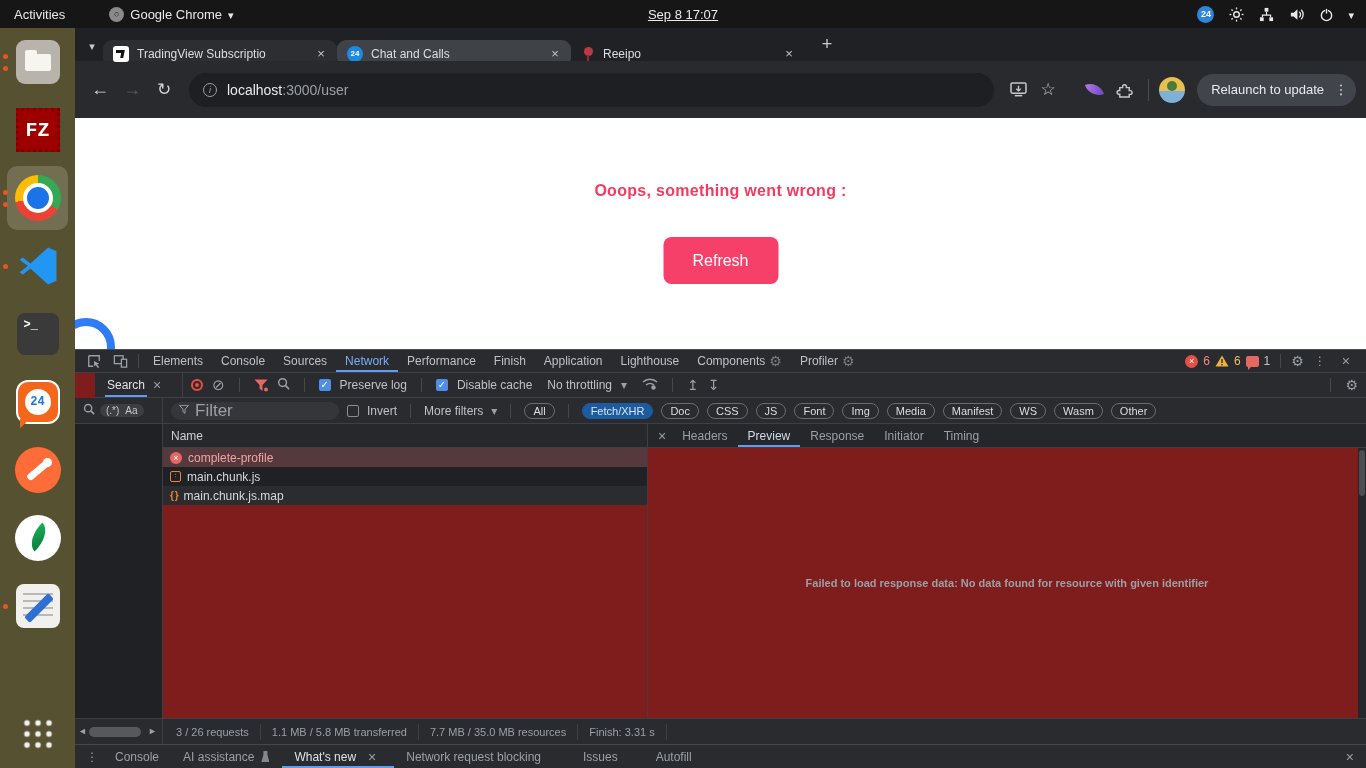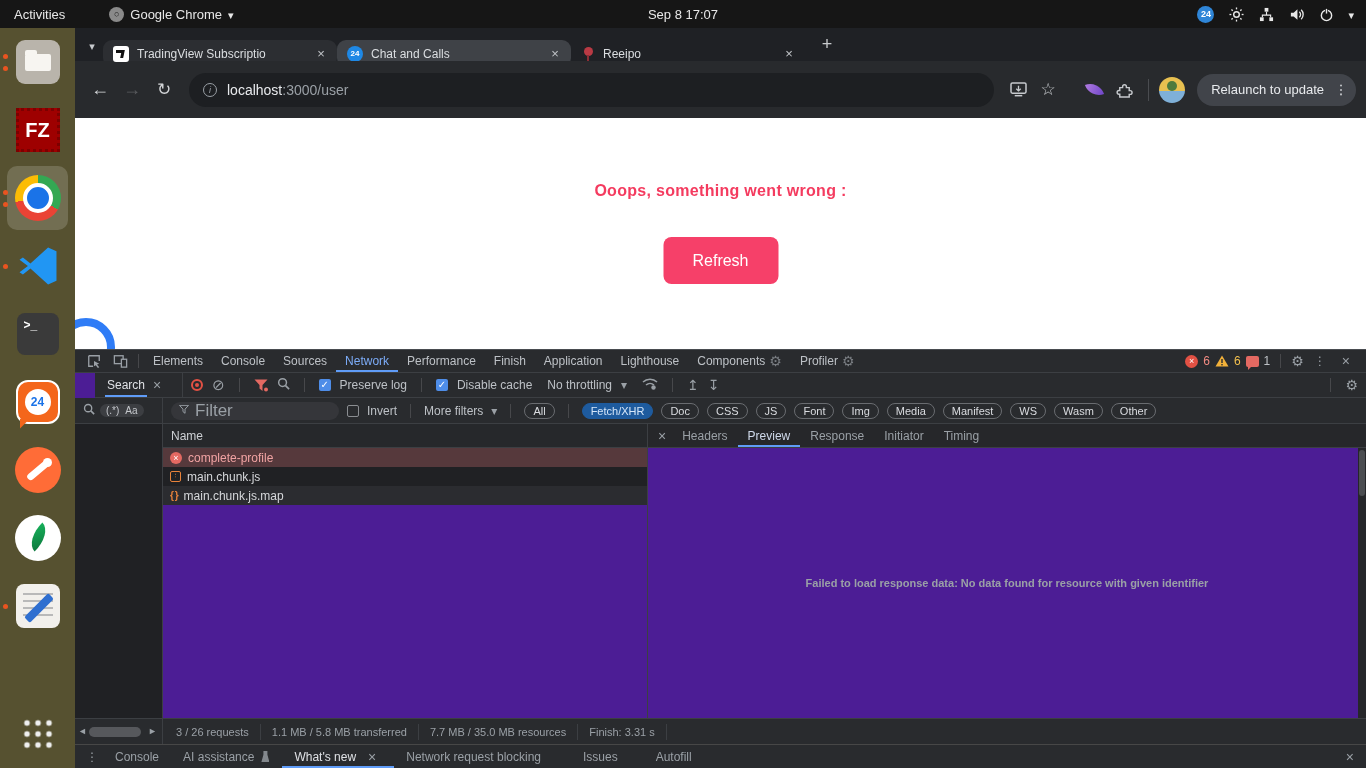--- a/index.html
+++ b/index.html
@@ -8,30 +8,30 @@
 
   
   .topbar { position:absolute; left:0; top:0; width:1366px; height:28px; background:#161616;
             color:#e8e8e8; display:flex; align-items:center; font-size:13px; }
   .tb-activities { padding:0 14px; height:100%; display:flex; align-items:center; }
   .tb-appmenu { display:flex; align-items:center; gap:6px; margin-left:22px; height:100%; padding:0 8px; }
   .tb-chrome-mini { width:15px; height:15px; border-radius:50%; background:#8a8a8a;
                     display:flex; align-items:center; justify-content:center; color:#161616; font-size:9px; font-weight:bold; }
   .tb-chrome-mini::before{content:"\25CB";}
   .caret::before { content:"\25BE"; font-size:11px; }
-  .tb-clock { position:absolute; left:50%; transform:translateX(-50%); }
+  .tb-clock { position:absolute; left:50%; transform:translateX(-50%);text-decoration:underline; }
   .tb-right { margin-left:auto; display:flex; align-items:center; gap:14px; padding-right:12px; }
   .tray-badge { width:17px; height:17px; border-radius:50%; background:#2f86d8; color:#fff;
                 font-size:9px; font-weight:bold; display:flex; align-items:center; justify-content:center; }
   .tb-ic { width:16px; height:16px; display:inline-flex; align-items:center; justify-content:center; }
   .tb-ic svg { display:block; }
 
   
   .dock { position:absolute; left:0; top:28px; width:75px; height:740px; background:#565130; }
-  .dock-item { position:relative; width:75px; height:68px; display:flex; align-items:center; justify-content:center; }
+  .dock-item { position:relative; width:75px; height:68px; display:flex; align-items:center; justify-content:center;font-family:Liberation Mono, monospace; }
   .dock-item.active-app::before { content:""; position:absolute; inset:2px 7px; background:rgba(255,255,255,.17); border-radius:10px; }
   .dot { position:absolute; left:3px; width:5px; height:5px; border-radius:50%; background:#e95420; }
   .ic-files { width:44px; height:44px; background:#b9b4ab; border-radius:9px; position:relative; z-index:1; }
   .ic-files::before { content:""; position:absolute; left:9px; top:14px; width:26px; height:17px; background:#f7f5f1; border-radius:2px; }
   .ic-files::after { content:""; position:absolute; left:9px; top:10px; width:12px; height:5px; background:#f7f5f1; border-radius:2px 2px 0 0; }
   .ic-fz { width:44px; height:44px; background:#9e0000; border:3px dotted #7c0000; color:#fff; font-weight:bold;
            font-size:20px; display:flex; align-items:center; justify-content:center; z-index:1; }
   .ic-chrome { width:46px; height:46px; border-radius:50%; z-index:1; position:relative;
       background:conic-gradient(from 120deg, #ea4335 0deg 140deg, #fbbc05 140deg 240deg, #34a853 240deg 360deg); }
   .ic-chrome::after { content:""; position:absolute; left:50%; top:50%; width:22px; height:22px; transform:translate(-50%,-50%);
@@ -110,21 +110,21 @@
   .page { height:231px; background:#fff; position:relative; overflow:hidden; flex:none; }
   .err-title { position:absolute; top:64px; left:0; right:0; text-align:center; color:#f43b5f;
                font-size:16px; font-weight:bold; letter-spacing:.3px; }
   .refresh-btn { position:absolute; top:119px; left:50%; transform:translateX(-50%); width:115px; height:47px;
                  background:#f64069; color:#fff; border:none; border-radius:8px; font-size:16px;
                  font-family:"Liberation Sans",sans-serif; }
   .chat-ring { position:absolute; left:-18px; bottom:-27px; width:58px; height:58px; border-radius:50%;
                border:8px solid #2f7cf6; background:#fff; }
 
   
-  .devtools { flex:1; display:flex; flex-direction:column; background:#4c1d95; border-top:1px solid #494c50; font-size:12px; color:#bdc1c6; min-height:0; }
+  .devtools { flex:1; display:flex; flex-direction:column; background:#7f1d1d; border-top:1px solid #494c50; font-size:12px; color:#bdc1c6; min-height:0; }
   .row-sep { border-bottom:1px solid #3c3f43; }
   .dt-tabbar { height:23px; background:#292b2e; display:flex; align-items:center; padding:0 6px; flex:none; }
   .dtool { width:26px; height:100%; display:flex; align-items:center; justify-content:center; color:#9aa0a6; }
   .vsep { width:1px; height:14px; background:#47484b; margin:0 5px; flex:none; }
   .dtab { padding:0 9px; height:100%; display:flex; align-items:center; gap:4px; white-space:nowrap; }
   .dtab.active { color:#7cacf8; box-shadow:inset 0 -2px 0 #5f9cf8; }
   .mini-gear { color:#797d82; font-size:10px; }
   .g-gear::before { content:"\2699"; font-size:14px; }
   .dt-badges { margin-left:auto; display:flex; align-items:center; gap:5px; padding-right:4px; }
   .errball { width:13px; height:13px; border-radius:50%; background:#e25144; color:#fff; font-size:9px;

